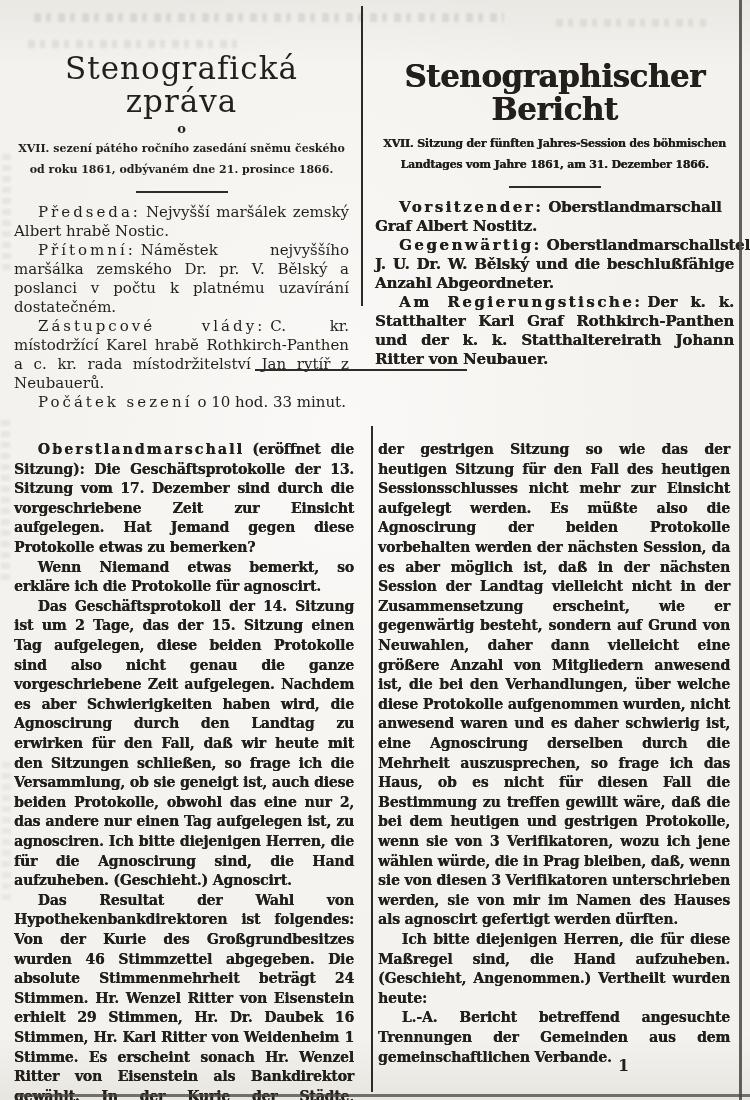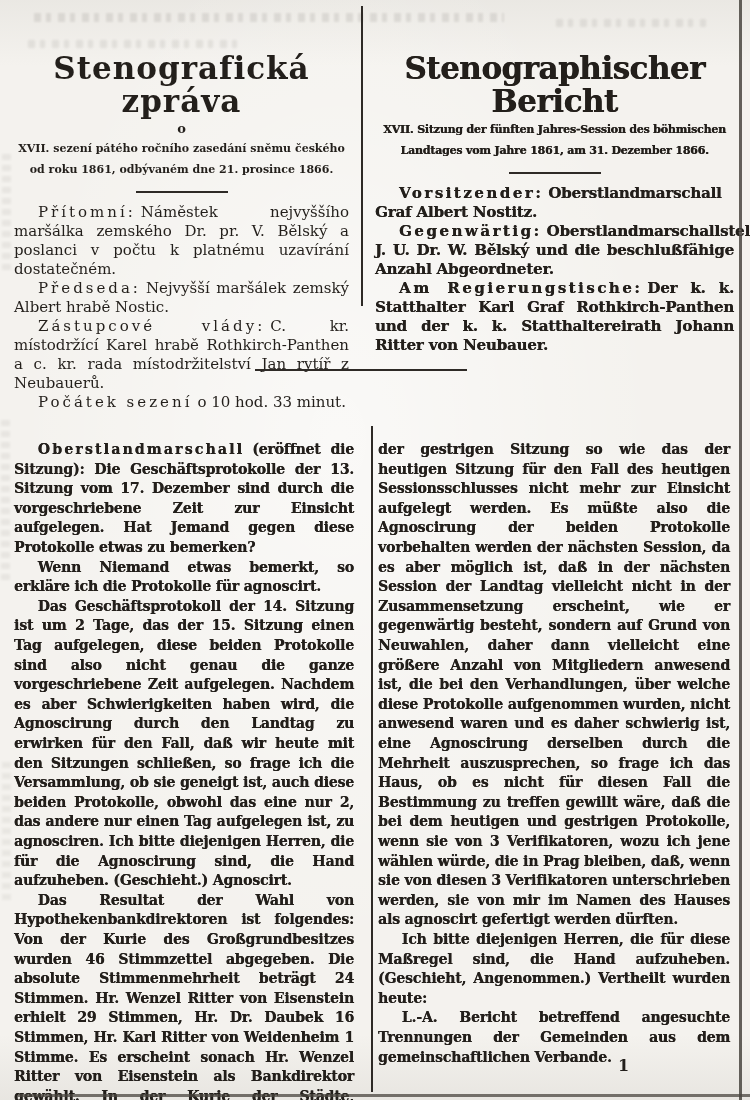--- a/index.html
+++ b/index.html
@@ -27,22 +27,22 @@
     background:repeating-linear-gradient(90deg,#5f5b53 0 7px,transparent 7px 12px,#5f5b53 12px 17px,transparent 17px 24px);}
   .ghost.v{background:repeating-linear-gradient(0deg,#5f5b53 0 6px,transparent 6px 11px);}
 
   
   .header-section{position:relative;display:flex;padding:52px 10px 0 14px;min-height:308px;box-sizing:border-box;}
   .header-divider{position:absolute;left:361px;top:6px;width:2px;height:300px;background:var(--rule);}
   .hcol{box-sizing:border-box;}
   .hcol.left{width:347px;padding-right:12px;}
   .hcol.right{width:365px;margin-left:14px;padding-right:6px;}
 
-  .title-cz{font-size:31px;font-weight:bold;text-align:center;letter-spacing:1px;margin:0;line-height:1.05;}
-  .title-de{font-size:31px;font-weight:bold;text-align:center;letter-spacing:-.5px;margin:0;line-height:1.05;
+  .title-cz{font-size:31px;font-weight:normal;text-align:center;letter-spacing:1px;margin:0;line-height:1.05;}
+  .title-de{font-size:31px;font-weight:bold;text-align:center;letter-spacing:-.5px;margin:8px;line-height:1.05;
     text-shadow:.5px 0 0 var(--ink);}
   .subtitle{font-size:13px;text-align:center;margin:4px 0 2px 0;font-weight:bold;}
   .session{font-size:11px;font-weight:bold;text-align:center;line-height:21px;margin:2px 0 0 0;}
   .session.de{text-shadow:.4px 0 0 var(--ink);letter-spacing:-.2px;}
   .short-rule{width:92px;height:2px;background:var(--rule);margin:11px auto 10px auto;}
 
   .intro p{font-size:15px;line-height:19px;text-align:justify;margin:0;text-indent:1.6em;}
   .intro .lbl{letter-spacing:3px;margin-right:5px;}
   .intro.de p{font-weight:bold;letter-spacing:-.15px;text-shadow:.3px 0 0 var(--ink);}
   .intro.de .lbl{letter-spacing:2.5px;}
@@ -77,22 +77,22 @@
 
   <div class="header-section">
     <div class="header-divider"></div>
 
     <div class="hcol left">
       <h1 class="title-cz">Stenografická zpráva</h1>
       <div class="subtitle">o</div>
       <div class="session">XVII. sezení pátého ročního zasedání sněmu českého od roku 1861, odbývaném dne 21. prosince 1866.</div>
       <div class="short-rule"></div>
       <div class="intro cz">
+        <p><span class="lbl">Předseda:</span><span>Nejvyšší maršálek zemský Albert hrabě Nostic.</span></p>
         <p><span class="lbl">Přítomní:</span><span>Náměstek nejvyššího maršálka zemského Dr. pr. V. Bělský a poslanci v počtu k platnému uzavírání dostatečném.</span></p>
-        <p><span class="lbl">Předseda:</span><span>Nejvyšší maršálek zemský Albert hrabě Nostic.</span></p>
         <p><span class="lbl">Zástupcové vlády:</span><span>C. kr. místodržící Karel hrabě Rothkirch-Panthen a c. kr. rada místodržitelství Jan rytíř z Neubauerů.</span></p>
         <p><span class="lbl">Počátek sezení</span><span>o 10 hod. 33 minut.</span></p>
       </div>
     </div>
 
     <div class="hcol right">
       <h1 class="title-de">Stenographischer Bericht</h1>
       <div class="session de">XVII. Sitzung der fünften Jahres-Session des böhmischen Landtages vom Jahre 1861, am 31. Dezember 1866.</div>
       <div class="short-rule"></div>
       <div class="intro de">

